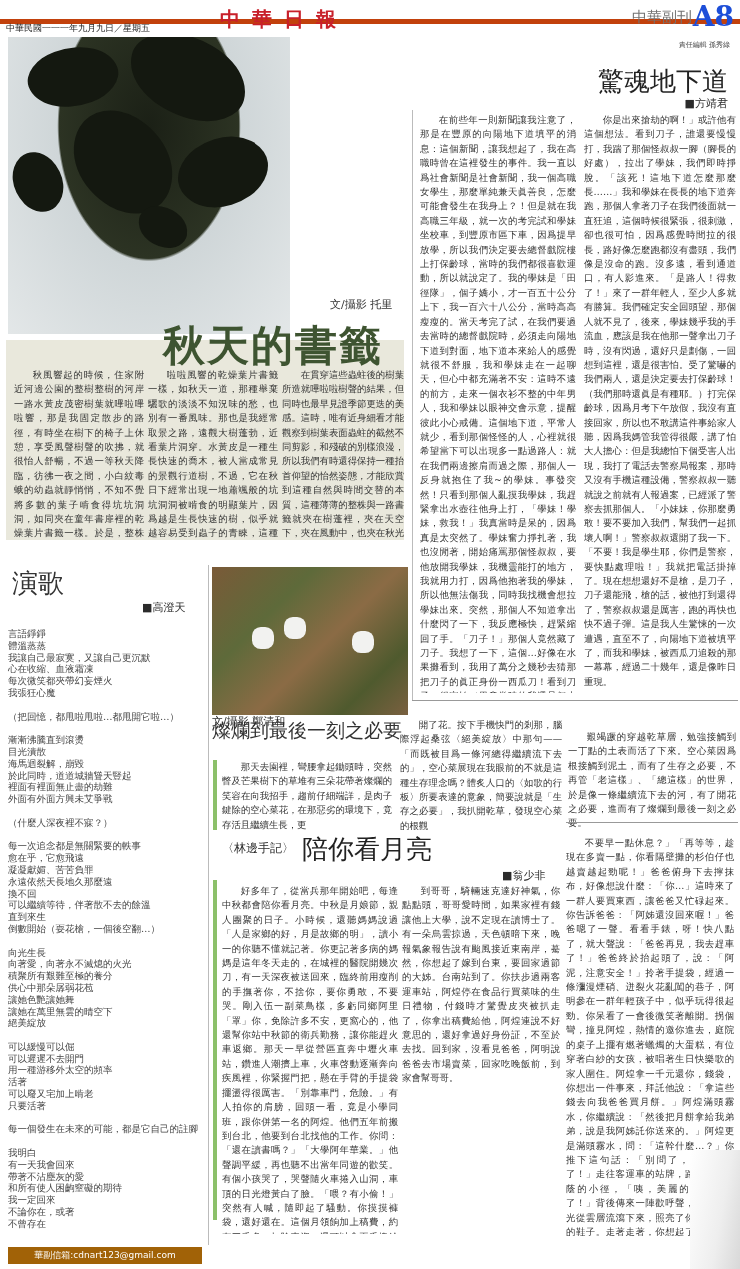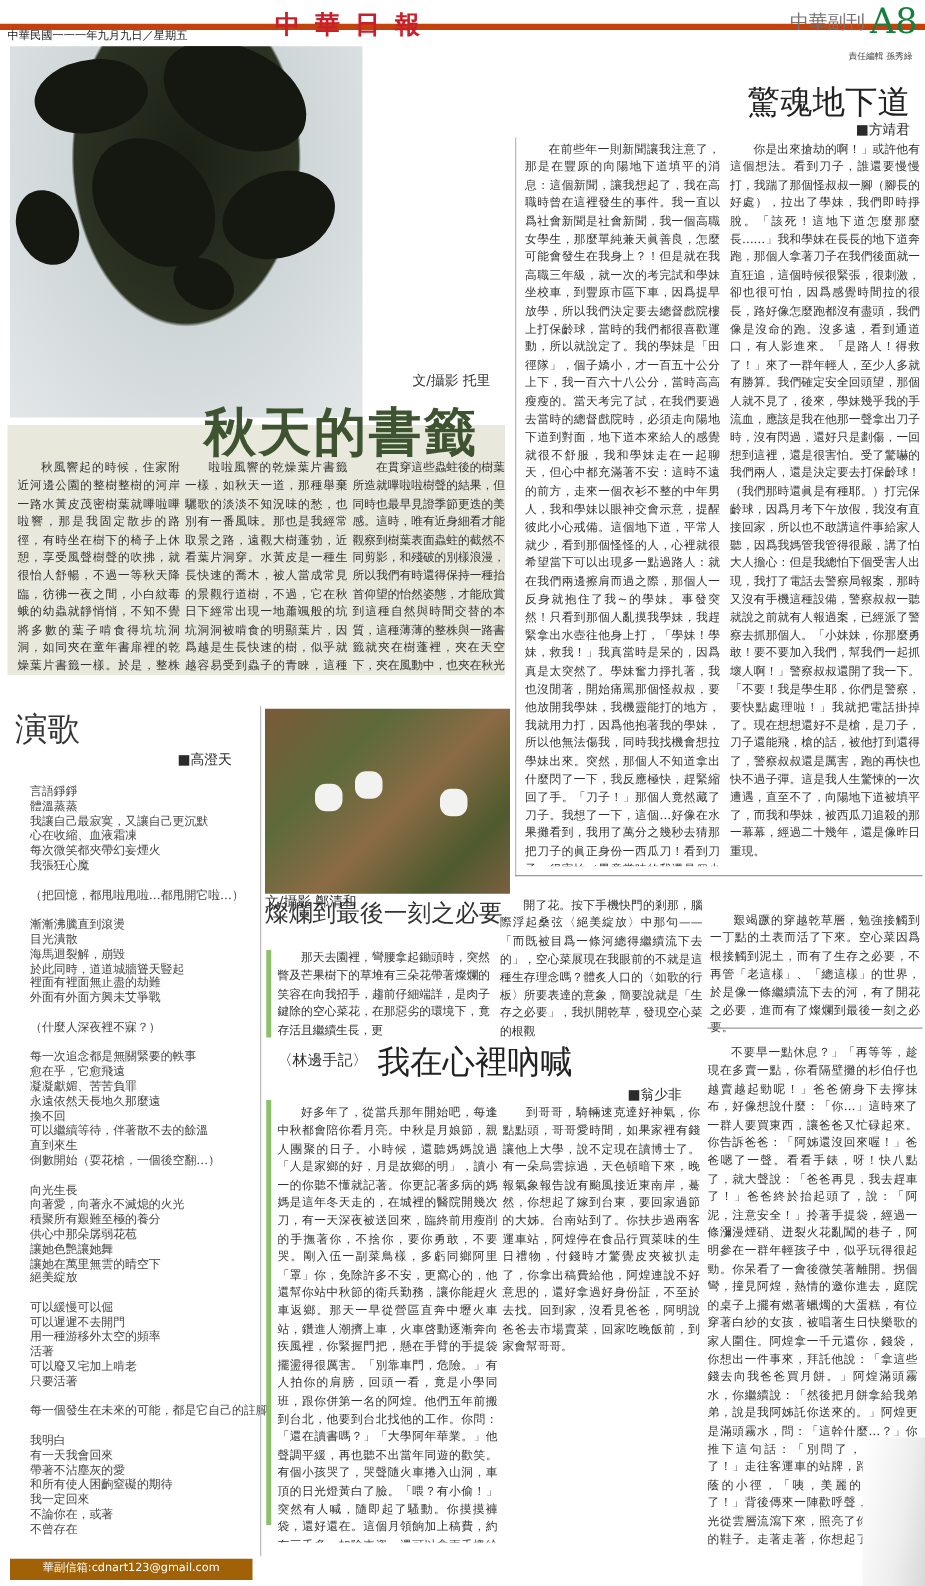--- a/index.html
+++ b/index.html
@@ -3,40 +3,40 @@
   <meta charset="utf-8">
   <style>
     * { margin: 0; padding: 0; box-sizing: border-box; }
     html, body { width: 740px; height: 1269px; overflow: hidden; background: #ffffff; }
     body { font-family: "DejaVu Serif", "Liberation Serif", serif; color: #2b2b2b; position: relative; }
 
     .masthead { position: absolute; left: 0; top: 0; width: 740px; height: 24px; border-bottom: 5px solid #c2410c; }
     .date-line { position: absolute; left: 6px; top: 22px; font-size: 9px; font-family: "DejaVu Sans", sans-serif; color: #222; }
     .paper-name { position: absolute; left: 220px; top: 6px; font-size: 20px; color: #c8202a; letter-spacing: 12px; font-weight: bold; font-family: "DejaVu Sans", sans-serif; }
     .section-logo { position: absolute; right: 48px; top: 8px; font-size: 15px; color: #737373; font-family: "DejaVu Serif", serif; }
-    .page-no { position: absolute; right: 6px; top: 0px; font-size: 28px; font-weight: normal; color: #15803d; font-family: "DejaVu Serif", serif; }
+    .page-no { position: absolute; right: 6px; top: 0px; font-size: 28px; font-weight: bold; color: #1d4ed8; font-family: "DejaVu Serif", serif; }
     .editor { position: absolute; right: 10px; top: 40px; font-size: 7px; color: #444; font-family: "DejaVu Sans", sans-serif; }
 
     .photo-top { position: absolute; left: 8px; top: 37px; width: 282px; height: 297px;
       background: radial-gradient(ellipse at 50% 30%, #1b2016 0%, #2c3323 45%, #cfd6d8 46%, #e3e7e8 100%); overflow: hidden; }
     .photo-top .leaf { position: absolute; background: #141810; border-radius: 40% 60% 40% 60%; }
     .byline-top { position: absolute; left: 330px; top: 297px; font-size: 11px; font-family: "DejaVu Sans", sans-serif; color: #333; }
     .big-title { position: absolute; left: 163px; top: 318px; font-size: 42px; font-weight: bold; color: #3e5431; font-family: "DejaVu Sans", sans-serif; letter-spacing: 2px; }
 
     .autumn-box { position: absolute; left: 6px; top: 340px; width: 398px; height: 200px; background: #e9e8dc; }
     .col { position: absolute; font-size: 9.4px; line-height: 14.4px; color: #333; text-align: justify; }
     .col p { text-indent: 2em; }
 
     .right-title { position: absolute; right: 12px; top: 64px; font-size: 26px; color: #222; font-family: "DejaVu Sans", sans-serif; }
     .right-author { position: absolute; right: 12px; top: 96px; font-size: 11px; font-family: "DejaVu Sans", sans-serif; }
     .sep-v { position: absolute; width: 1px; background: #bbb; }
 
     .poem-title { position: absolute; left: 12px; top: 566px; font-size: 26px; color: #333; font-family: "DejaVu Serif", serif; }
     .poem-author { position: absolute; left: 142px; top: 600px; font-size: 11px; font-family: "DejaVu Sans", sans-serif; }
-    .poem { position: absolute; left: 8px; top: 628px; width: 200px; font-size: 9.5px; line-height: 11.8px; color: #444; white-space: pre-line; margin-left: 16px; }
+    .poem { position: absolute; left: 8px; top: 628px; width: 200px; font-size: 9.5px; line-height: 11.8px; color: #444; white-space: pre-line; }
 
     .photo-flower { position: absolute; left: 212px; top: 567px; width: 196px; height: 148px;
       background: linear-gradient(135deg, #7a5a38 0%, #5e6a3a 30%, #8b6b45 55%, #4f5a2e 80%, #7a6040 100%); overflow: hidden; }
     .photo-flower .flower { position: absolute; width: 22px; height: 22px; background: #f2f2f0; border-radius: 40%; }
     .flower-title { position: absolute; left: 212px; top: 718px; font-size: 19px; color: #333; font-family: "DejaVu Sans", sans-serif; }
     .flower-byline { position: absolute; left: 212px; top: 714px; font-size: 11px; font-family: "DejaVu Sans", sans-serif; }
     .green-bar { position: absolute; width: 4px; background: #8cc06a; }
 
     .moon-kicker { position: absolute; left: 222px; top: 840px; font-size: 12px; font-family: "DejaVu Sans", sans-serif; }
     .moon-title { position: absolute; left: 302px; top: 832px; font-size: 26px; font-family: "DejaVu Sans", sans-serif; color: #222; }
@@ -158,21 +158,21 @@
   </div>
 <div class="col" style="left:400px;top:718px;width:162px;height:112px;overflow:hidden;">
     <p>開了花。按下手機快門的剎那，腦際浮起桑弦〈絕美綻放〉中那句——「而既被目爲一條河總得繼續流下去的」，空心菜展現在我眼前的不就是這種生存理念嗎？體炙人口的〈如歌的行板〉所要表達的意象，簡要說就是「生存之必要」，我扒開乾草，發現空心菜的根觀</p>
   </div>
 <div class="col" style="left:568px;top:730px;width:168px;height:112px;overflow:hidden;">
     <p>艱竭蹶的穿越乾草層，勉強接觸到一丁點的土表而活了下來。空心菜因爲根接觸到泥土，而有了生存之必要，不再管「老這樣」、「總這樣」的世界，於是像一條繼續流下去的河，有了開花之必要，進而有了燦爛到最後一刻之必要。</p>
   </div>
 <div class="hr" style="left:566px;top:822px;width:172px;"></div>
 
 <div class="moon-kicker">〈林邊手記〉</div>
-<div class="moon-title">我在心裡吶喊</div>
+<div class="moon-title">陪你看月亮</div>
 <div class="moon-author">■翁少非</div>
 <div class="green-bar" style="left:213px;top:880px;height:340px;"></div>
 <div class="col" style="left:222px;top:884px;width:176px;height:350px;overflow:hidden;">
     <p>好多年了，從當兵那年開始吧，每逢中秋都會陪你看月亮。中秋是月娘節，親人團聚的日子。小時候，還聽媽媽說過「人是家鄉的好，月是故鄉的明」，讀小一的你聽不懂就記著。你更記著多病的媽媽是這年冬天走的，在城裡的醫院開幾次刀，有一天深夜被送回來，臨終前用瘦削的手撫著你，不捨你，要你勇敢，不要哭。剛入伍一副菜鳥樣，多虧同鄉阿里「罩」你，免除許多不安，更窩心的，他還幫你站中秋節的衛兵勤務，讓你能趕火車返鄉。那天一早從營區直奔中壢火車站，鑽進人潮擠上車，火車啓動逐漸奔向疾風裡，你緊握門把，懸在手臂的手提袋擺盪得很厲害。「別靠車門，危險。」有人拍你的肩膀，回頭一看，竟是小學同班，跟你併第一名的阿煌。他們五年前搬到台北，他要到台北找他的工作。你問：「還在讀書嗎？」「大學阿年華業。」他聲調平緩，再也聽不出當年同遊的歡笑。有個小孩哭了，哭聲隨火車捲入山洞，車頂的日光燈黃白了臉。「喂？有小偷！」突然有人喊，隨即起了騷動。你摸摸褲袋，還好還在。這個月領餉加上稿費，約有三千多，扣除車資，還可以拿兩千塊給爸爸。阿煌問你都做些什麼工作。你淡淡地回答：在家鄉附近打工，偶而去讀書館看書，寫寫文章。他說我會在台北讀書館</p>
   </div>
 <div class="col" style="left:402px;top:884px;width:158px;height:350px;overflow:hidden;">
     <p>到哥哥，騎輛速克達好神氣，你點點頭，哥哥愛時間，如果家裡有錢讓他上大學，說不定現在讀博士了。有一朵烏雲掠過，天色頓暗下來，晚報氣象報告說有颱風接近東南岸，驀然，你想起了嫁到台東，要回家過節的大姊。台南站到了。你扶步過兩客運車站，阿煌停在食品行買菜味的生日禮物，付錢時才驚覺皮夾被扒走了，你拿出稿費給他，阿煌連說不好意思的，還好拿過好身份証，不至於去找。回到家，沒看見爸爸，阿明說爸爸去市場賣菜，回家吃晚飯前，到家會幫哥哥。</p>
   </div>
 <div class="col" style="left:566px;top:836px;width:168px;height:400px;overflow:hidden;">
     <p>不要早一點休息？」「再等等，趁現在多賣一點，你看隔壁攤的杉伯仔也越賣越起勁呢！」爸爸俯身下去擰抹布，好像想說什麼：「你…」這時來了一群人要買東西，讓爸爸又忙碌起來。你告訴爸爸：「阿姊還沒回來喔！」爸爸嗯了一聲。看看手錶，呀！快八點了，就大聲說：「爸爸再見，我去趕車了！」爸爸終於抬起頭了，說：「阿泥，注意安全！」拎著手提袋，經過一條瀰漫煙硝、迸裂火花亂闖的巷子，阿明參在一群年輕孩子中，似乎玩得很起勁。你呆看了一會後微笑著離開。拐個彎，撞見阿煌，熱情的邀你進去，庭院的桌子上擺有燃著蠟燭的大蛋糕，有位穿著白紗的女孩，被唱著生日快樂歌的家人圍住。阿煌拿一千元還你，錢袋，你想出一件事來，拜託他說：「拿這些錢去向我爸爸買月餅。」阿煌滿頭霧水，你繼續說：「然後把月餅拿給我弟弟，說是我阿姊託你送來的。」阿煌更是滿頭霧水，問：「這幹什麼…？」你推下這句話：「別問了，我去趕車了！」走往客運車的站牌，路過那條林蔭的小徑，「咦，美麗的月娘現身了！」背後傳來一陣歡呼聲，抬頭的月光從雲層流瀉下來，照亮了你那雙沾泥的鞋子。走著走著，你想起了媽媽，拍頭看看月亮，月亮竟是這麼滿盈在你心田。不知怎的，從此，每年中秋，你都會情不自禁的踏自己再過一回，陪著月亮，踩著月光小路，一路的到車站牌等車。</p>

